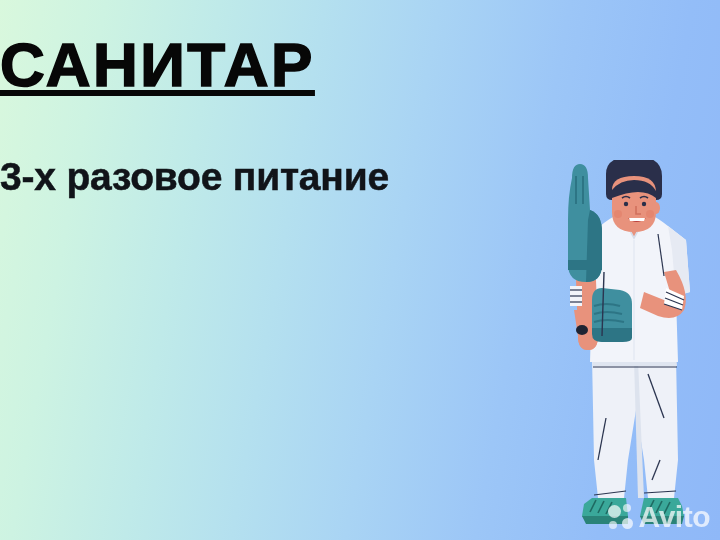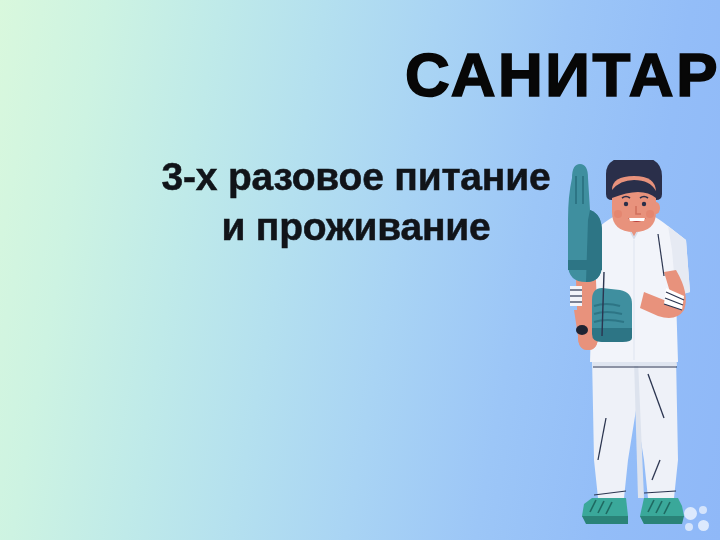--- a/index.html
+++ b/index.html
@@ -21,35 +21,35 @@
         #a9d4f4 54%,
         #9cc6f7 70%,
         #93bdf8 85%,
         #8fb8f8 100%);
   }
   
   .title {
     position: absolute;
     left: 0;
     right: 0;
-    top: 44px;
-    text-align: right;
+    top: 34px;
+    text-align: left;
     font-size: 62px;
     font-weight: 700;
     letter-spacing: 2.5px;
     color: #070707;
     line-height: 1;
+    text-decoration: underline;
     -webkit-text-stroke: 1.6px #070707;
   }
   .subtitle {
     position: absolute;
     left: 0;
     right: 8px;
     top: 152px;
-    text-align: center;
     font-size: 39px;
     font-weight: 700;
     color: #111419;
     line-height: 1.28;
     letter-spacing: -0.2px;
     -webkit-text-stroke: 0.5px #111419;
   }
   .subtitle .ln { display: block; white-space: nowrap; }
 
   
@@ -98,21 +98,20 @@
 </style>
 </head>
 <body>
 
 <div id="poster">
 
   <div class="title">САНИТАР</div>
 
   <div class="subtitle">
     <span class="ln">3-х разовое питание</span>
-    <span class="ln">и проживание</span>
   </div>
 
   <div id="figure">
     <svg viewBox="0 0 172 380" xmlns="http://www.w3.org/2000/svg">
 
       <path d="M44 196 L128 196 L130 300 L126 338 L100 338 L96 300 L88 250 L80 300 L76 338 L50 338 L46 300 Z" fill="#eef1f8"></path>
       <path d="M86 200 L90 338 L96 338 L90 200 Z" fill="#dde3ee"></path>
       <path d="M44 196 L128 196 L129 206 L45 206 Z" fill="#dfe5f0"></path>
       <line x1="44" y1="200" x2="128" y2="200" stroke="#2b3550" stroke-width="1.1"></line>
       <line x1="45" y1="207" x2="129" y2="207" stroke="#2b3550" stroke-width="1.1"></line>
@@ -186,15 +185,16 @@
     </svg>
   </div>
 
   <div class="watermark">
     <span class="wm-mark">
       <i class="d1"></i>
         <i class="d2"></i>
         <i class="d3"></i>
         <i class="d4"></i>
     </span>
+    <span class="wm-text">Avito</span>
   </div>
 
 </div>
 
 </body></html>

